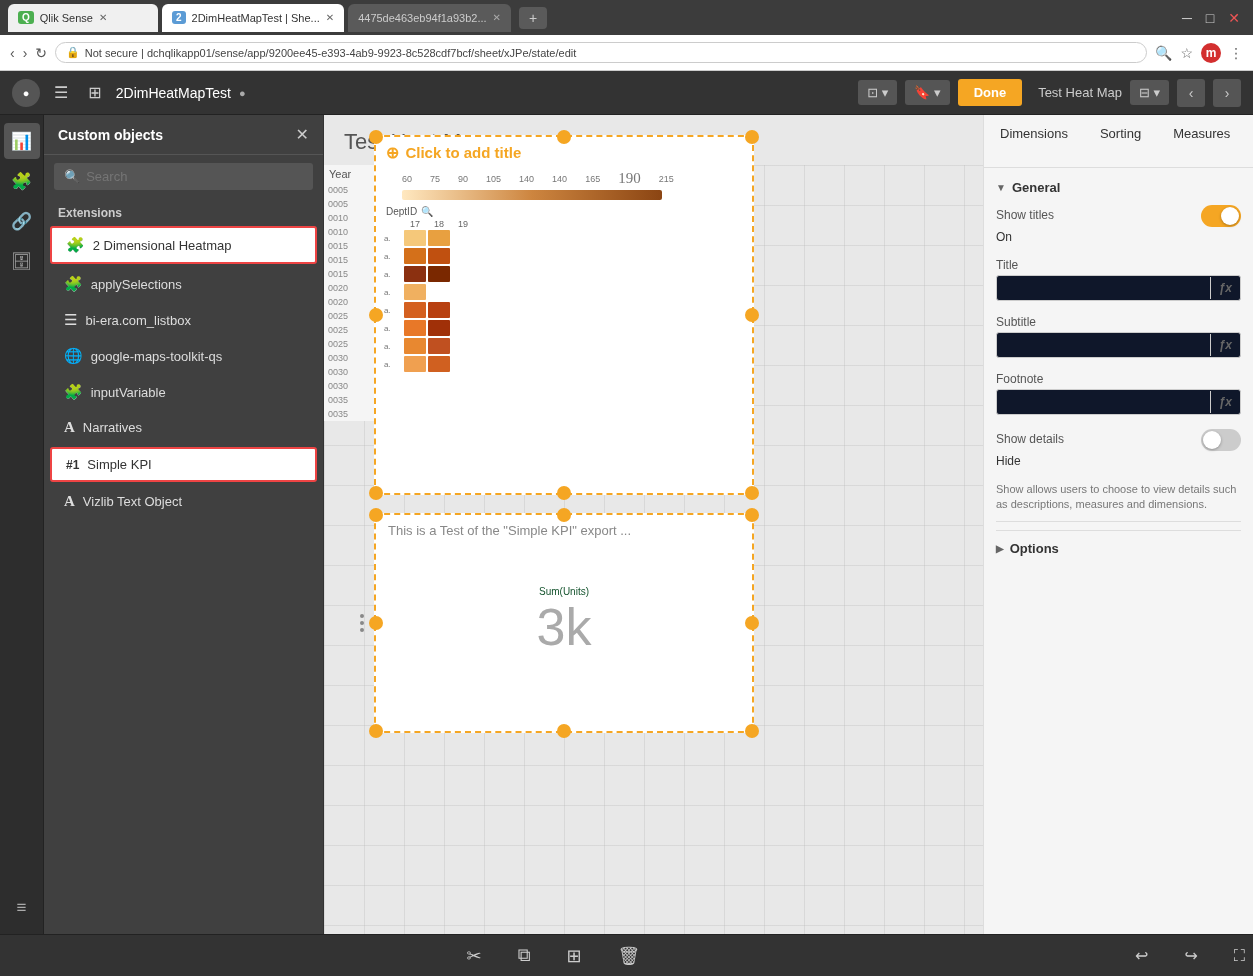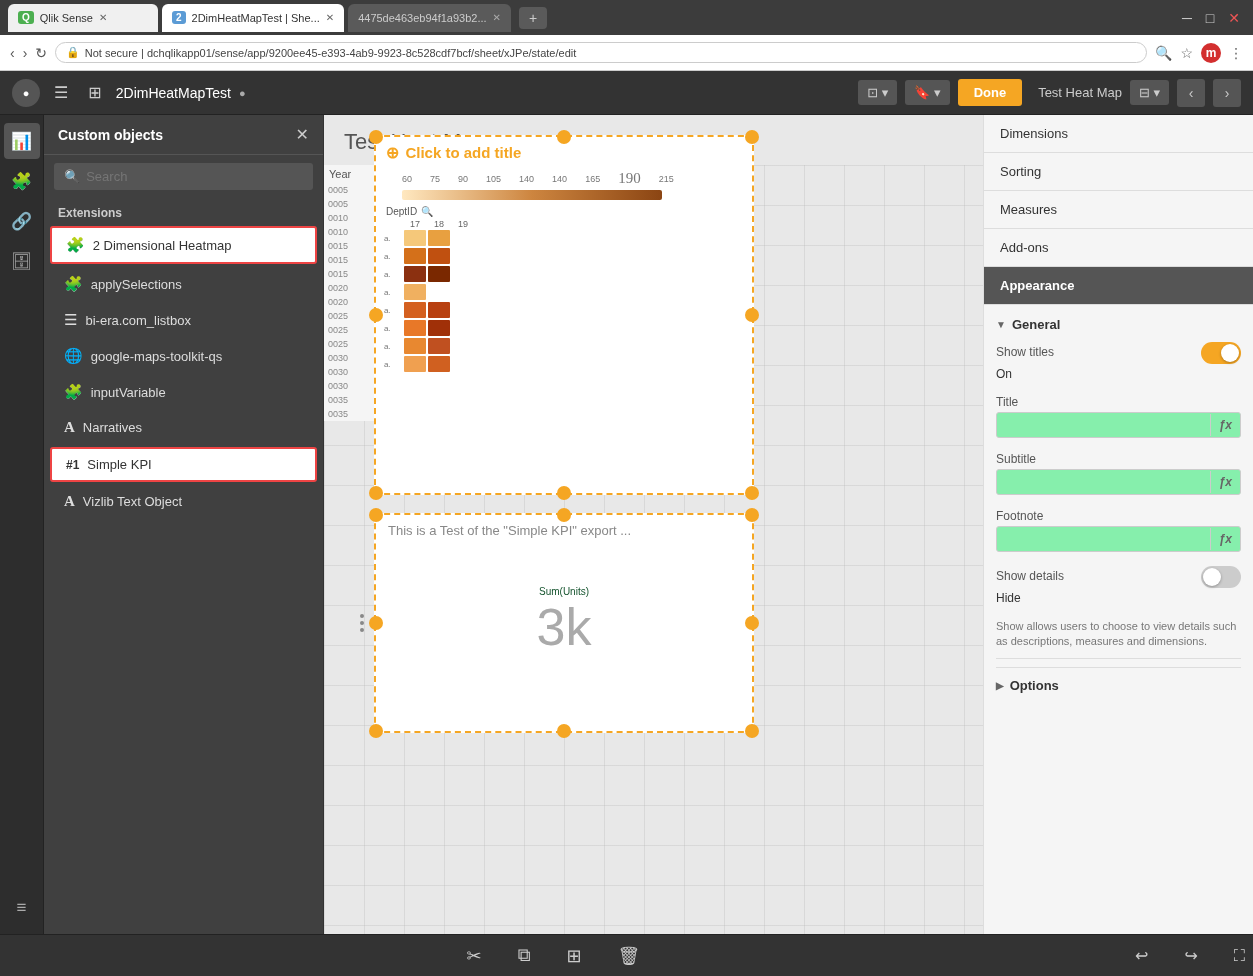--- a/index.html
+++ b/index.html
@@ -75,37 +75,37 @@
 
     
     .kpi-widget { position: absolute; top: 398px; left: 50px; width: 380px; height: 220px; border: 2px dashed #f5a623; background: #fff; }
     .kpi-text { color: #888; font-size: 13px; padding: 8px 12px; }
     .kpi-value-area { display: flex; flex-direction: column; align-items: center; justify-content: center; height: 150px; }
     .kpi-label { color: #14532d; font-size: 10px; }
     .kpi-value { color: #aaa; font-size: 52px; font-weight: 300; }
 
     
     .right-sidebar { width: 270px; background: #f5f5f5; border-left: 1px solid #ddd; display: flex; flex-direction: column; flex-shrink: 0; }
-    .right-tabs { display: flex; flex-direction: column; }
+    .right-tabs { display: flex; flex-direction: row; }
     .right-tab { padding: 11px 16px; font-size: 13px; color: #333; border-bottom: 1px solid #ddd; cursor: pointer; background: #f5f5f5; }
     .right-tab-appearance { background: #555; color: #fff; font-weight: 600; }
     .right-content { padding: 12px; flex: 1; overflow-y: auto; }
     .section-header { display: flex; align-items: center; gap: 6px; font-size: 13px; font-weight: 600; color: #333; margin-bottom: 10px; }
     .section-chevron { font-size: 10px; color: #666; }
     .prop-row { margin-bottom: 14px; }
     .prop-label { font-size: 12px; color: #555; margin-bottom: 3px; }
     .prop-value { font-size: 12px; color: #333; font-weight: 500; }
     .toggle-row { display: flex; align-items: center; justify-content: space-between; margin-bottom: 2px; }
     .toggle { width: 40px; height: 22px; border-radius: 11px; position: relative; cursor: pointer; }
     .toggle.on { background: #f5a623; }
     .toggle.off { background: #ccc; }
     .toggle-knob { position: absolute; width: 18px; height: 18px; background: #fff; border-radius: 50%; top: 2px; transition: left 0.2s; box-shadow: 0 1px 3px rgba(0,0,0,0.3); }
     .toggle.on .toggle-knob { left: 20px; }
     .toggle.off .toggle-knob { left: 2px; }
-    .input-row { display: flex; align-items: center; border: 1px solid #ccc; border-radius: 3px; background: #86efac; }
+    .input-row { display: flex; align-items: center; border: 1px solid #ccc; border-radius: 3px; background: #0f172a; }
     .prop-input { flex: 1; border: none; padding: 5px 8px; font-size: 12px; background: transparent; outline: none; }
     .fx-btn { background: none; border: none; border-left: 1px solid #ccc; padding: 4px 8px; font-size: 12px; color: #666; cursor: pointer; font-style: italic; font-weight: bold; }
     .help-text { font-size: 11px; color: #777; line-height: 1.4; margin-top: 4px; }
     .options-section { display: flex; align-items: center; gap: 6px; font-size: 13px; font-weight: 600; color: #333; padding: 10px 0; border-top: 1px solid #ddd; cursor: pointer; }
     .divider { height: 1px; background: #ddd; margin: 8px 0; }
 
     
     .bottom-toolbar { background: #333; height: 42px; display: flex; align-items: center; justify-content: center; gap: 20px; border-top: 1px solid #222; }
     .bottom-btn { background: none; border: none; color: #ccc; font-size: 18px; cursor: pointer; padding: 4px 8px; }
     .bottom-spacer { flex: 1; }

